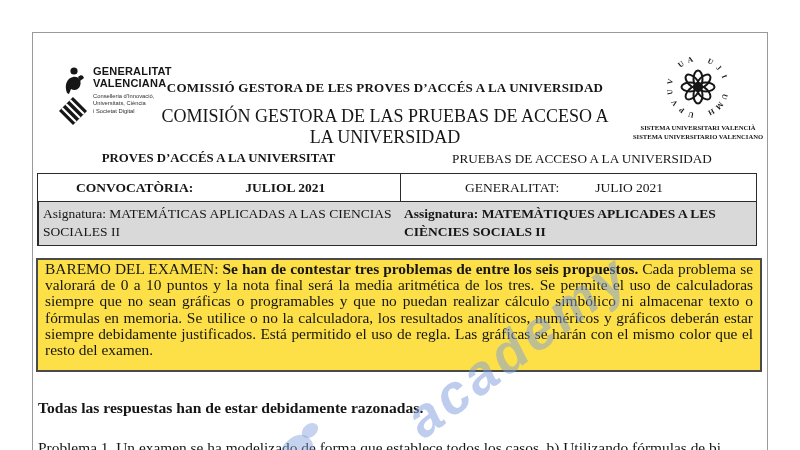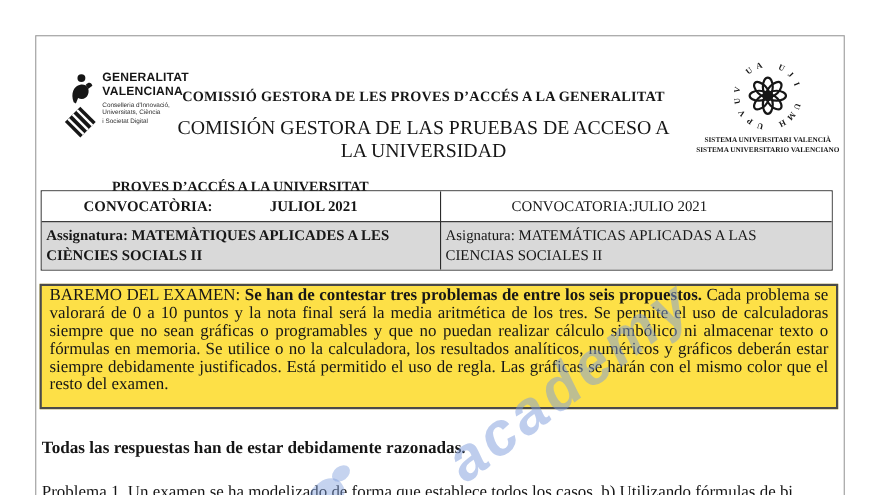--- a/index.html
+++ b/index.html
@@ -31,37 +31,37 @@
   .gva-text{margin-left:5px;font-family:"Liberation Sans", sans-serif;}
   .gva-title{font-size:11px;font-weight:bold;line-height:1.05;letter-spacing:.2px;}
   .gva-sub{margin-top:4px;font-size:5.8px;line-height:1.25;color:#2e2e2e;}
   .commission{position:absolute;left:150px;top:80px;width:470px;text-align:center;}
   .commission-va{font-size:13px;font-weight:bold;letter-spacing:.2px;}
   .commission-es{margin-top:10px;font-size:18px;}
   .suv{position:absolute;left:618px;top:52px;width:160px;text-align:center;}
   .suv svg{display:block;margin:0 auto;}
   .suv-caption{font-size:6.6px;font-weight:bold;line-height:1.3;margin-top:2px;}
   
-  .proves-row{position:absolute;top:163px;left:37px;width:727px;display:flex;}
+  .proves-row{position:absolute;top:151px;left:37px;width:727px;display:flex;}
   .proves-va{width:363px;text-align:center;font-weight:bold;font-size:12.8px;}
   .proves-es{width:364px;text-align:center;font-size:13.2px;}
   
   .conv-table{
     position:absolute;left:37px;top:173px;width:720px;
     border:1px solid var(--border_dark);
     display:grid;grid-template-columns:362px 1fr;
   }
   .conv-cell{height:27px;display:flex;align-items:center;background:#fff;}
   .conv-cell.right{border-left:1px solid var(--border_dark);}
   .conv-label-va,.conv-value-va{font-weight:bold;font-size:13.5px;}
   .conv-label-es,.conv-value-es{font-size:13.5px;}
   .conv-cell.va{padding-left:38px;}
   .conv-cell.va .conv-value-va{margin-left:52px;}
   .conv-cell.es{padding-left:64px;}
-  .conv-cell.es .conv-value-es{}
+  .conv-cell.es .conv-value-es{margin-left:36px;}
   .subj-cell{
     background:var(--row_shade);
     border-top:1px solid var(--border_dark);
     padding:3px 6px 5px 4px;
     font-size:13.5px;line-height:1.3;
     min-height:41px;
   }
   .subj-cell.va{font-weight:bold;}
   .subj-cell.es{border-left:1px solid var(--border_dark);}
   
@@ -113,21 +113,21 @@
     </div>
     <div class="gva-sub">
       <div>Conselleria d'Innovació,</div>
       <div>Universitats, Ciència</div>
       <div>i Societat Digital</div>
     </div>
   </div>
 </div>
 
 <div class="commission">
-  <div class="commission-va">COMISSIÓ GESTORA DE LES PROVES D’ACCÉS A LA GENERALITAT</div>
+  <div class="commission-va">COMISSIÓ GESTORA DE LES PROVES D’ACCÉS A LA UNIVERSIDAD</div>
   <div class="commission-es">COMISIÓN GESTORA DE LAS PRUEBAS DE ACCESO A LA UNIVERSIDAD</div>
 </div>
 
 <div class="suv">
   <svg width="72" height="70" viewBox="0 0 70 70" xmlns="http://www.w3.org/2000/svg">
     <g id="suv-ring-group">
         <text x="9.39499842168259" y="39.51485261934019" text-anchor="middle" font-size="7.5" font-weight="bold" font-family="&quot;Liberation Serif&quot;, serif" fill="#161616" transform="rotate(-100 9.39499842168259 39.51485261934019)">U</text>
         <text x="9.477693230360735" y="30.03896612020983" text-anchor="middle" font-size="7.5" font-weight="bold" font-family="&quot;Liberation Serif&quot;, serif" fill="#161616" transform="rotate(-79 9.477693230360735 30.03896612020983)">V</text>
         <text x="19.352809398046745" y="14.235476738770387" text-anchor="middle" font-size="7.5" font-weight="bold" font-family="&quot;Liberation Serif&quot;, serif" fill="#161616" transform="rotate(-37 19.352809398046745 14.235476738770387)">U</text>
         <text x="27.83342874875802" y="10.007195905603709" text-anchor="middle" font-size="7.5" font-weight="bold" font-family="&quot;Liberation Serif&quot;, serif" fill="#161616" transform="rotate(-16 27.83342874875802 10.007195905603709)">A</text>
@@ -154,33 +154,34 @@
     <circle cx="35" cy="35" r="5" fill="#161616"></circle>
   </svg>
   <div class="suv-caption">
     <div>SISTEMA UNIVERSITARI VALENCIÀ</div>
     <div>SISTEMA UNIVERSITARIO VALENCIANO</div>
   </div>
 </div>
 
 <div class="proves-row">
   <div class="proves-va">PROVES D’ACCÉS A LA UNIVERSITAT</div>
+  <div class="proves-es">PRUEBAS DE ACCESO A LA UNIVERSIDAD</div>
 </div>
 
 <div class="conv-table">
   <div class="conv-cell va">
     <span class="conv-label-va">CONVOCATÒRIA:</span>
     <span class="conv-value-va">JULIOL  2021</span>
   </div>
   <div class="conv-cell right es">
-    <span class="conv-label-es">CONVOCATORIA:</span>
+    <span class="conv-label-es">GENERALITAT:</span>
     <span class="conv-value-es">JULIO  2021</span>
   </div>
+  <div class="subj-cell es">Asignatura: MATEMÁTICAS APLICADAS A LAS CIENCIAS SOCIALES II</div>
   <div class="subj-cell va">Assignatura: MATEMÀTIQUES APLICADES A LES CIÈNCIES SOCIALS II</div>
-  <div class="subj-cell es">Asignatura: MATEMÁTICAS APLICADAS A LAS CIENCIAS SOCIALES II</div>
 </div>
 
 <div class="baremo-box">
   <span>BAREMO DEL EXAMEN: </span><span class="baremo-bold">Se han de contestar tres problemas de entre los seis propuestos.</span><span> Cada problema se valorará de 0 a 10 puntos y la nota final será la media aritmética de los tres. Se permite el uso de calculadoras siempre que no sean gráficas o programables y que no puedan realizar cálculo simbólico ni almacenar texto o fórmulas en memoria. Se utilice o no la calculadora, los resultados analíticos, numéricos y gráficos deberán estar siempre debidamente justificados. Está permitido el uso de regla. Las gráficas se harán con el mismo color que el resto del examen.</span>
 </div>
 
 <div class="todas-line">Todas las respuestas han de estar debidamente razonadas.</div>
 
 <div class="clipped-line">Problema 1. Un examen se ha modelizado de forma que establece todos los casos. b) Utilizando fórmulas de bi</div>
 

